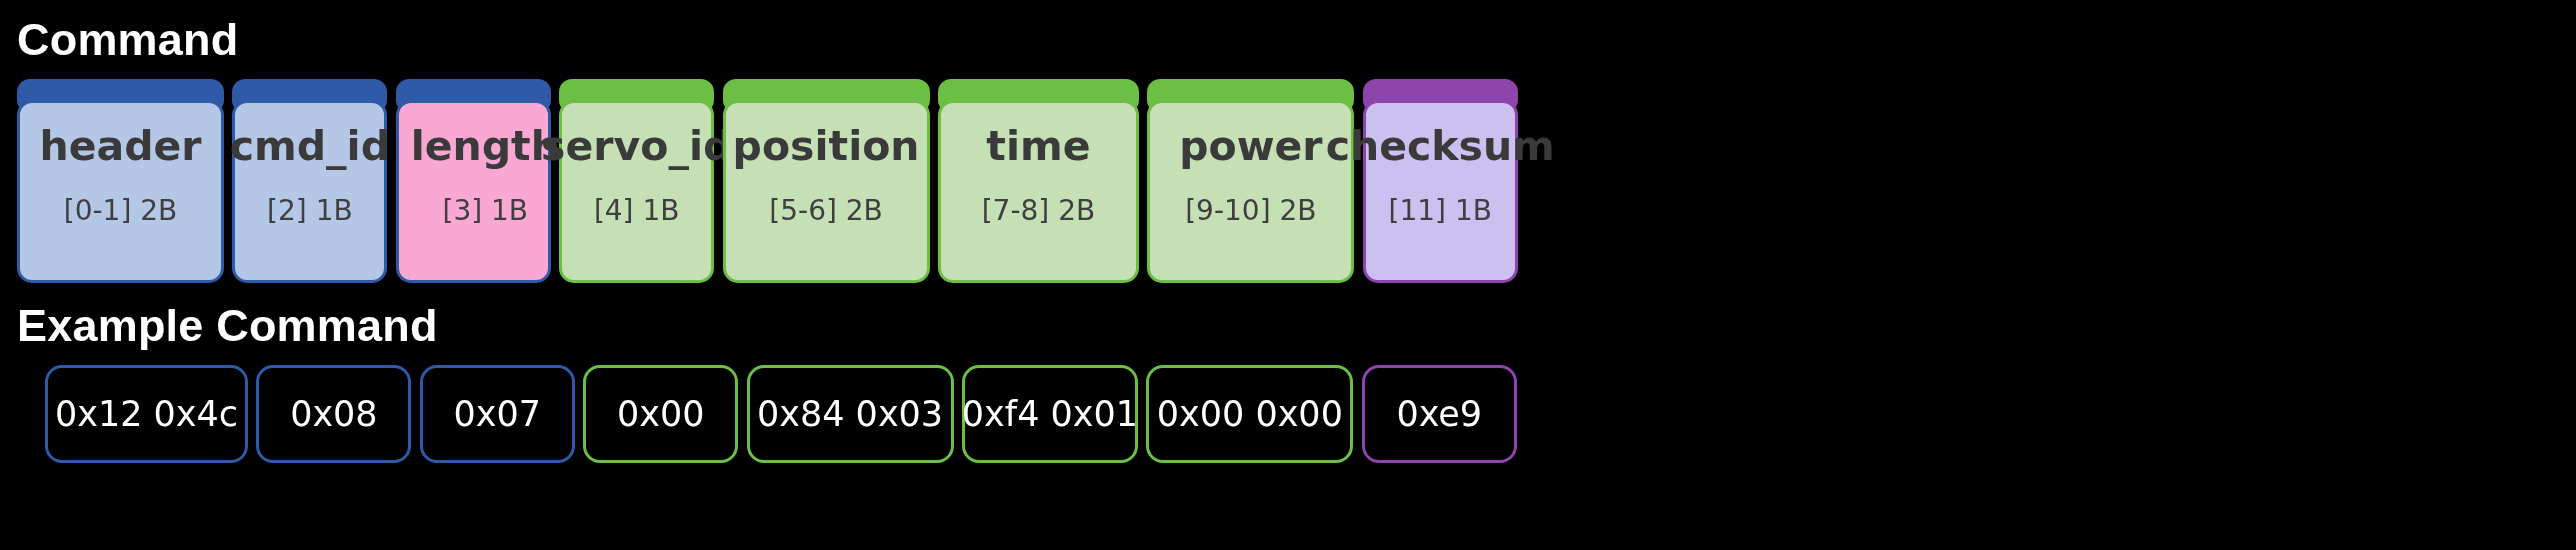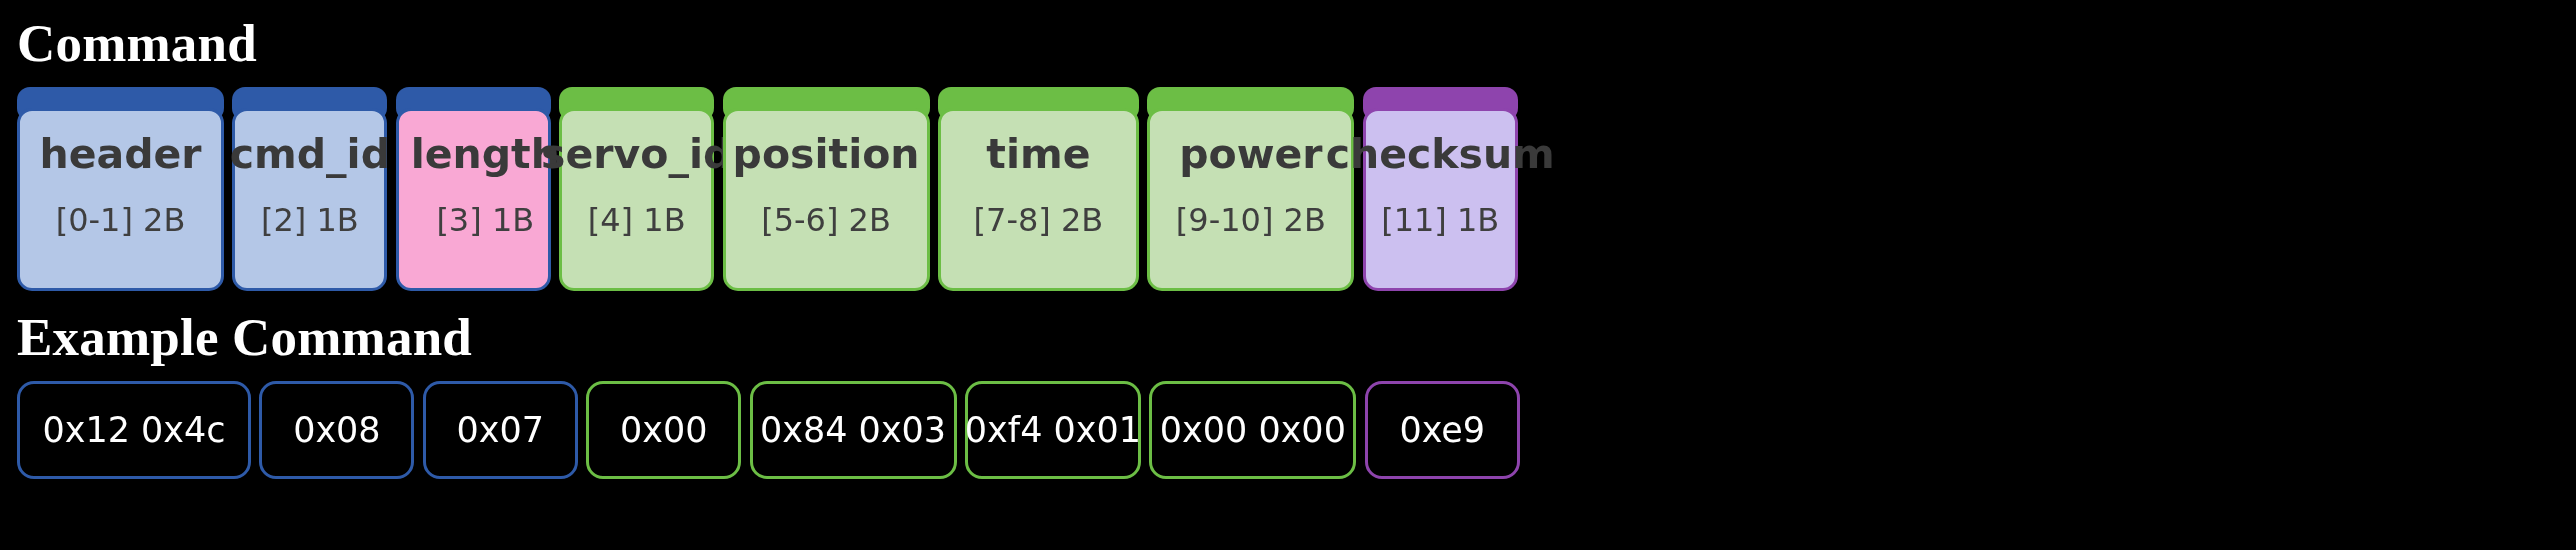--- a/index.html
+++ b/index.html
@@ -17,23 +17,23 @@
 
   .diagram {
     padding: 17px 17px 0 17px;
     box-sizing: border-box;
     width: 2576px;
     height: 551px;
   }
 
   .section-title {
     color: #ffffff;
-    font-family: Liberation Serif, serif;
+    font-family: Liberation Sans, sans-serif;
     font-weight: bold;
-    font-size: 53px;
+    font-size: 45px;
     letter-spacing: 0.2px;
     line-height: 1.0;
     margin: 0 0 17px 0;
     white-space: nowrap;
   }
 
   .title-example {
     margin-top: 20.5px;
   }
 
@@ -82,21 +82,21 @@
     color: #3a3a3a;
     font-weight: bold;
     font-size: 41px;
     line-height: 1.05;
     white-space: nowrap;
     text-align: center;
   }
 
   .field-range {
     color: #3f3f3f;
-    font-size: 32px;
+    font-size: 28px;
     line-height: 1.05;
     white-space: nowrap;
     text-align: center;
     margin-top: 28px;
   }
 
   
   .value-row {
     display: flex;
     align-items: flex-start;
@@ -185,21 +185,21 @@
         <div class="field-body" style="background: rgb(204, 192, 240); border-color: rgb(142, 68, 173);">
           <div class="field-name">checksum</div>
           <div class="field-range">[11] 1B</div>
         </div>
       </div>
     </div>
 
   <div class="section-title title-example">Example Command</div>
 
   <div class="value-row">
-      <div class="value-cell" style="width: 234px; border-color: rgb(46, 90, 168);">
+      <div class="value-cell" style="width: 203px; border-color: rgb(46, 90, 168); margin-left: 28px;">
         <div class="value-text">0x12 0x4c</div>
       </div>
       <div class="value-cell" style="width: 155px; border-color: rgb(46, 90, 168);">
         <div class="value-text">0x08</div>
       </div>
       <div class="value-cell" style="width: 155px; border-color: rgb(46, 90, 168);">
         <div class="value-text">0x07</div>
       </div>
       <div class="value-cell" style="width: 155px; border-color: rgb(108, 190, 69);">
         <div class="value-text">0x00</div>

